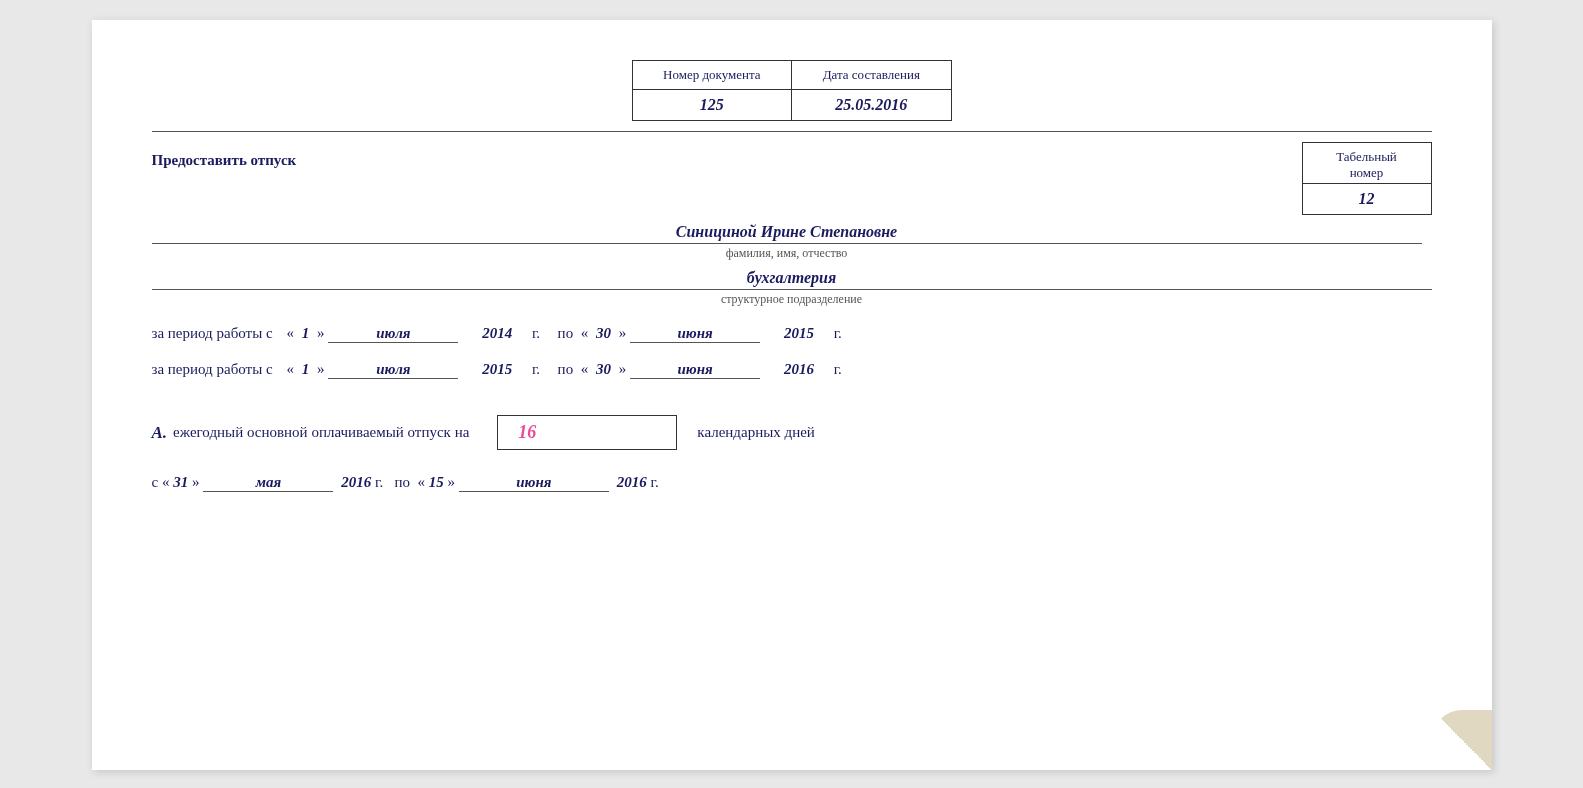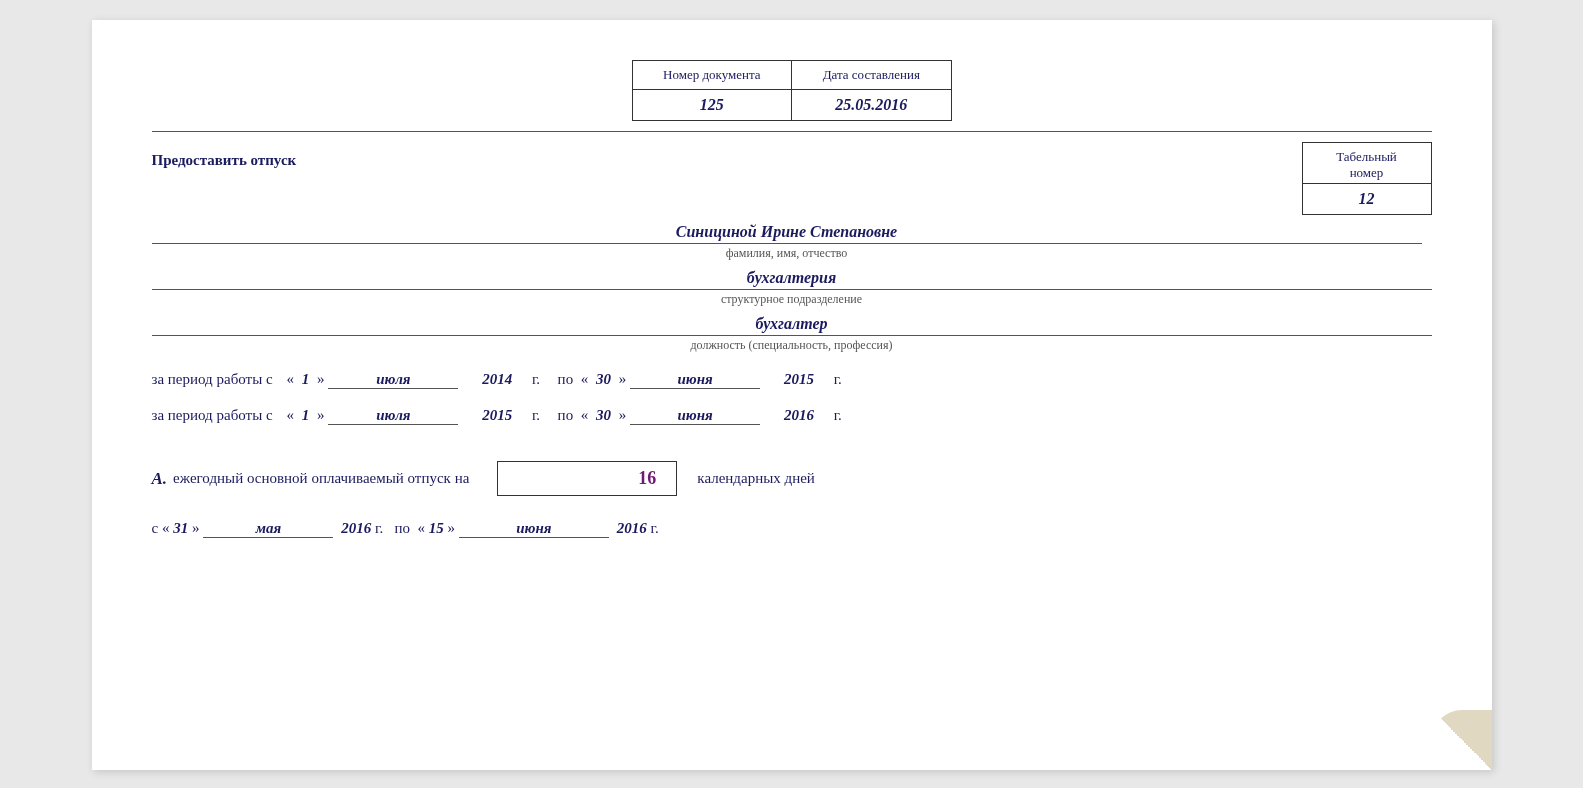--- a/index.html
+++ b/index.html
@@ -187,25 +187,26 @@
     .section-a-row {
       display: flex;
       align-items: center;
       margin-top: 36px;
       font-size: 15px;
       color: #1a1a5e;
     }
     .days-box {
       border: 1px solid #333;
       min-width: 180px;
-      text-align: right;
+      text-align: left;
       padding: 6px 20px;
       font-size: 18px;
       font-weight: bold;
-      color: #701a75;
+      font-style: italic;
+      color: #ec4899;
       margin: 0 20px;
     }
     
     .date-row {
       display: flex;
       align-items: baseline;
       font-size: 15px;
       color: #1a1a5e;
       margin-top: 24px;
       flex-wrap: nowrap;
@@ -260,24 +261,20 @@
       <div class="name-underline">Синициной Ирине Степановне</div>
       <div class="field-hint">фамилия, имя, отчество</div>
     </div>
   </div>
 
   <div class="dept-line-wrap">
     <div class="dept-underline">бухгалтерия</div>
     <div class="field-hint">структурное подразделение</div>
   </div>
 
-  <div class="dept-line-wrap">
-    <div class="dept-underline">бухгалтер</div>
-    <div class="field-hint">должность (специальность, профессия)</div>
-  </div>
 
   <div id="periods-container">
       <div class="period-row">
       <span class="period-label">за период работы с</span>
       <span>&nbsp;«&nbsp;<span class="quote-num">1</span>&nbsp;»</span>
       <span class="month-underline">июля</span>
       <span>&nbsp;<span class="year-val">2014</span>&nbsp;г.<span class="g-text"></span></span>
       <span>&nbsp;&nbsp;по&nbsp;&nbsp;</span>
       <span>«&nbsp;<span class="quote-num">30</span>&nbsp;»</span>
       <span class="month-underline">июня</span>

